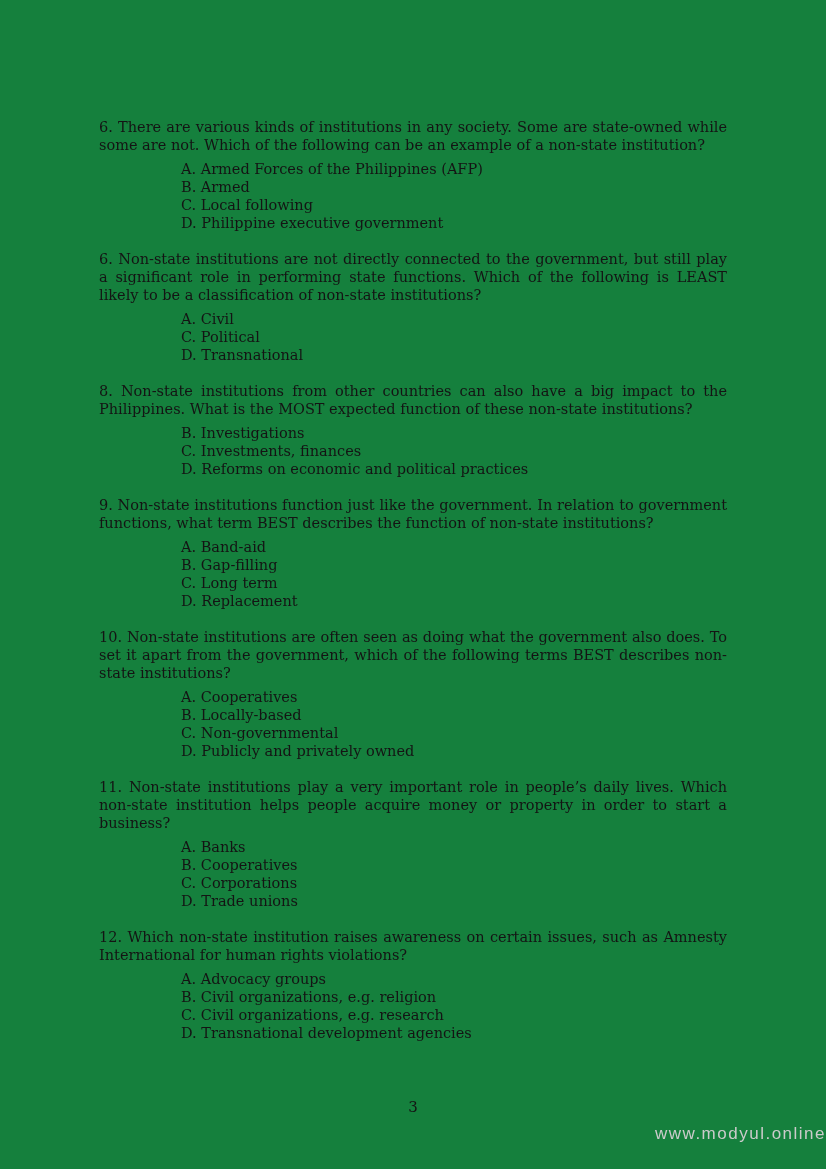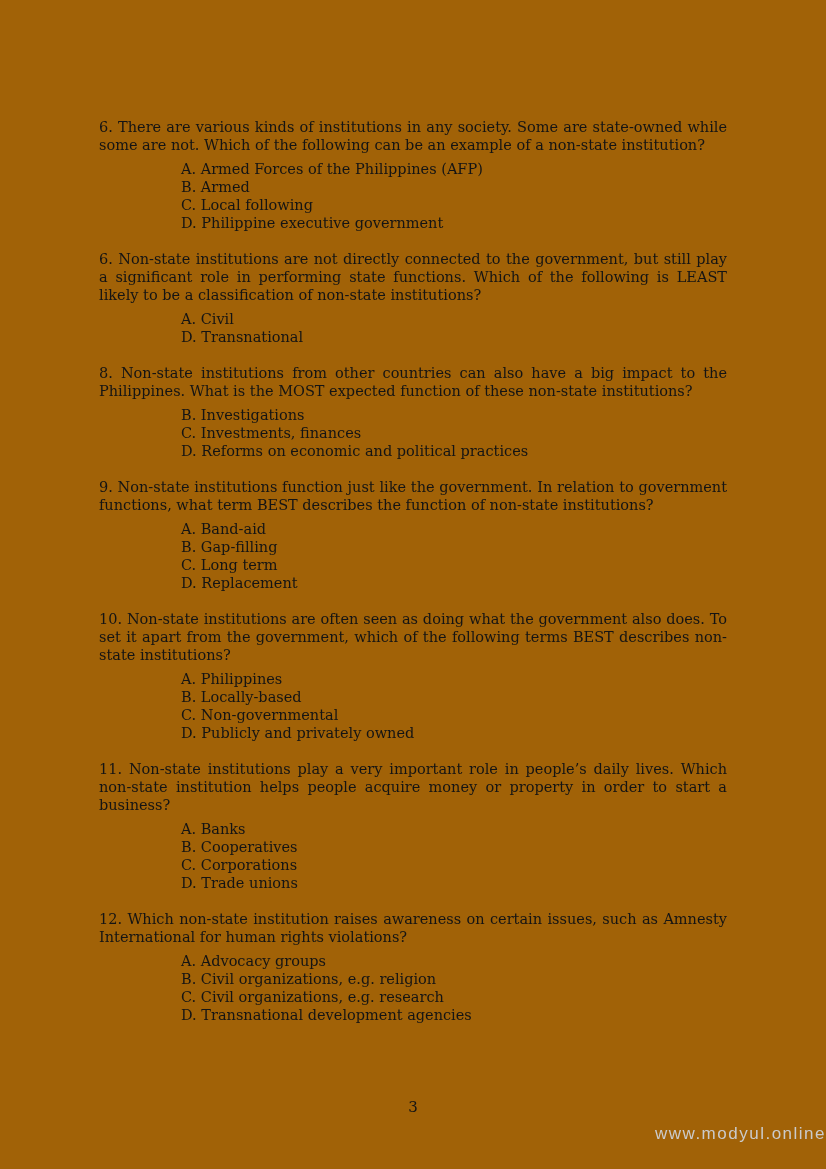--- a/index.html
+++ b/index.html
@@ -4,21 +4,21 @@
 <style>
   html, body {
     margin: 0;
     padding: 0;
     background: #ffffff;
   }
   .page {
     position: relative;
     width: 826px;
     height: 1169px;
-    background: #a16207;
+    background: #15803d;
     font-family: "DejaVu Serif", serif;
     color: #141414;
     overflow: hidden;
   }
   .content {
     position: absolute;
     left: 99px;
     top: 118px;
     width: 628px;
     font-size: 14.5px;
@@ -72,20 +72,21 @@
         <div class="option">B. Armed</div>
         <div class="option">C. Local following</div>
         <div class="option">D. Philippine executive government</div>
       </div>
     </div>
 
     <div class="question">
       <p class="q-text">6. Non-state institutions are not directly connected to the government, but still play a significant role in performing state functions. Which of the following is LEAST likely to be a classification of non-state institutions?</p>
       <div class="options">
         <div class="option">A. Civil</div>
+        <div class="option">C. Political</div>
         <div class="option">D. Transnational</div>
       </div>
     </div>
 
     <div class="question">
       <p class="q-text">8. Non-state institutions from other countries can also have a big impact to the Philippines. What is the MOST expected function of these non-state institutions?</p>
       <div class="options">
         <div class="option">B. Investigations</div>
         <div class="option">C. Investments, finances</div>
         <div class="option">D. Reforms on economic and political practices</div>
@@ -98,21 +99,21 @@
         <div class="option">A. Band-aid</div>
         <div class="option">B. Gap-filling</div>
         <div class="option">C. Long term</div>
         <div class="option">D. Replacement</div>
       </div>
     </div>
 
     <div class="question">
       <p class="q-text">10. Non-state institutions are often seen as doing what the government also does. To set it apart from the government, which of the following terms BEST describes non-state institutions?</p>
       <div class="options">
-        <div class="option">A. Philippines</div>
+        <div class="option">A. Cooperatives</div>
         <div class="option">B. Locally-based</div>
         <div class="option">C. Non-governmental</div>
         <div class="option">D. Publicly and privately owned</div>
       </div>
     </div>
 
     <div class="question">
       <p class="q-text">11. Non-state institutions play a very important role in people’s daily lives. Which non-state institution helps people acquire money or property in order to start a business?</p>
       <div class="options">
         <div class="option">A. Banks</div>

